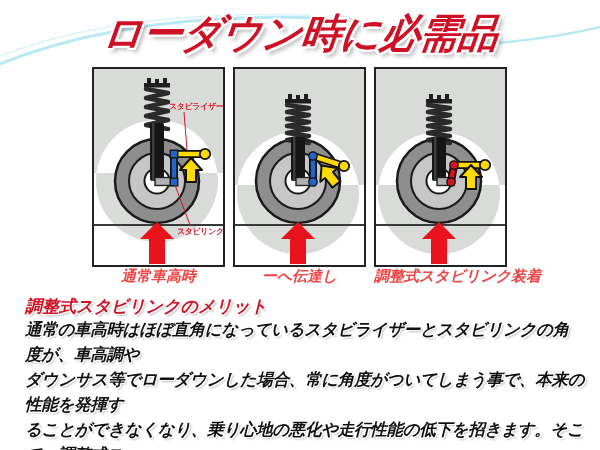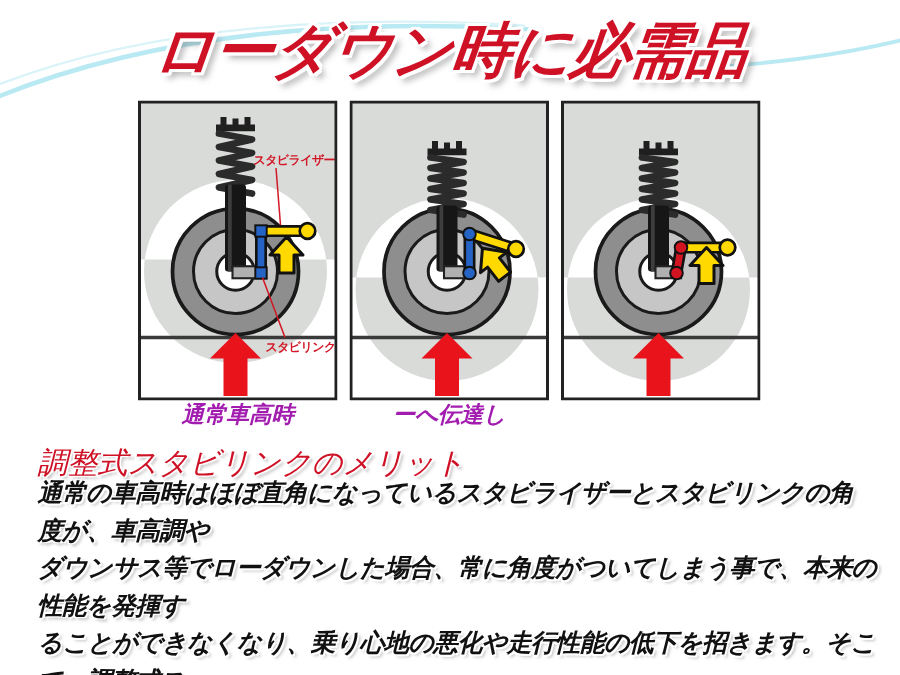--- a/index.html
+++ b/index.html
@@ -20,26 +20,26 @@
   }
   
   #swoosh{position:absolute;left:0;top:0;}
   
   #figures{position:absolute;left:92px;top:67px;display:flex;gap:8px;}
   .panel{width:133px;height:144px;}
   .panel svg{display:block;}
   #captions{position:absolute;left:92px;top:267px;display:flex;gap:8px;}
   .caption{
     width:133px;text-align:center;font-size:15px;font-weight:bold;font-style:italic;
-    color:#a21caf;white-space:nowrap;
+    color:#ef4444;white-space:nowrap;
   }
   
   #merit-heading{
     position:absolute;left:25px;top:295px;
-    font-size:20px;font-weight:normal;font-style:italic;color:var(--title-red);
+    font-size:17px;font-weight:bold;font-style:italic;color:var(--title-red);
     text-shadow:-1px -1px 0 #fff,1px -1px 0 #fff,-1px 1px 0 #fff,1px 1px 0 #fff,2px 2px 2px rgba(120,120,120,.5);
   }
   #merit-body{
     position:absolute;left:25px;top:317px;width:560px;
     font-size:16.5px;font-weight:bold;font-style:italic;color:#111;
     line-height:25px;white-space:pre-line;letter-spacing:-0.3px;
     text-shadow:-1px -1px 0 #fff,1px -1px 0 #fff,-1px 1px 0 #fff,1px 1px 0 #fff,2px 2px 2px rgba(120,120,120,.45);
   }
   
   .fill-yellow{fill:var(--bar-yellow);}
@@ -200,20 +200,21 @@
         </g>
         <circle class="fill-yellow" cx="111" cy="98" r="5.2" stroke="#111" stroke-width="1.8"></circle>
         <rect x="1" y="1" width="131" height="198" fill="none" stroke="#222" stroke-width="2"></rect>
       </svg>
     </div>
   </div>
 
   <div id="captions">
     <div class="caption">通常車高時</div>
     <div class="caption">ーへ伝達し</div>
+    <div class="caption">調整式スタビリンク装着</div>
   </div>
 
   <div id="merit-heading">調整式スタビリンクのメリット</div>
   <div id="merit-body">通常の車高時はほぼ直角になっているスタビライザーとスタビリンクの角度が、車高調や
 ダウンサス等でローダウンした場合、常に角度がついてしまう事で、本来の性能を発揮す
 ることができなくなり、乗り心地の悪化や走行性能の低下を招きます。そこで、調整式ス
 タビライザーによって角度を補正することにより、路面からの入力を正確にスタビライザ
 ーへ伝達し、スタビライザー本来の効果を発揮することができます。</div>
 
 </div>

